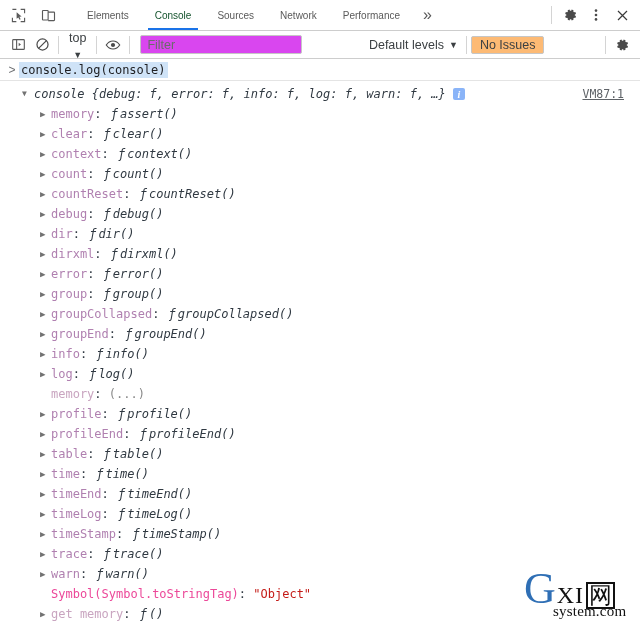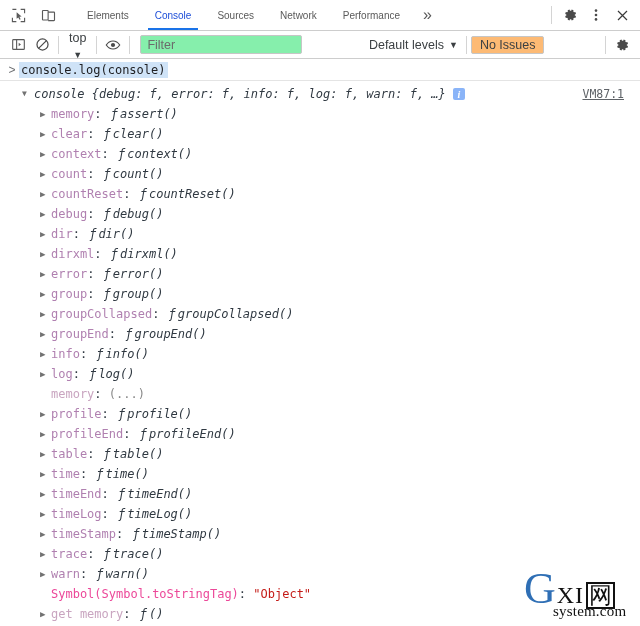--- a/index.html
+++ b/index.html
@@ -51,21 +51,21 @@
     display: flex;
     align-items: center;
     padding: 0 13px;
     font-size: 10px;
     color: #5a5a5a;
     cursor: pointer;
     position: relative;
     white-space: nowrap;
   }
   .tab.active {
-    color: #1d4ed8;
+    color: #14532d;
     justify-content: flex-end;
   }
   .tab.active::after {
     content: "";
     position: absolute;
     left: 6px;
     right: 6px;
     bottom: 0;
     height: 2px;
     background: #1a73e8;
@@ -122,21 +122,21 @@
   .filter-input {
     flex: 0 0 auto;
     width: 162px;
     height: 19px;
     border: 1px solid #c6c6c6;
     border-radius: 2px;
     font-size: 12.5px;
     font-family: "Liberation Sans", sans-serif;
     padding: 0 6px;
     color: #3c4043;
-    background: #86efac;
+    background: #d946ef;
     outline: none;
     box-sizing: border-box;
     margin: 0 6px;
   }
   .filter-input::placeholder { color: #6b6b6b; opacity: 1; }
   .levels {
     font-size: 12.5px;
     color: #3c4043;
     display: flex;
     align-items: center;

